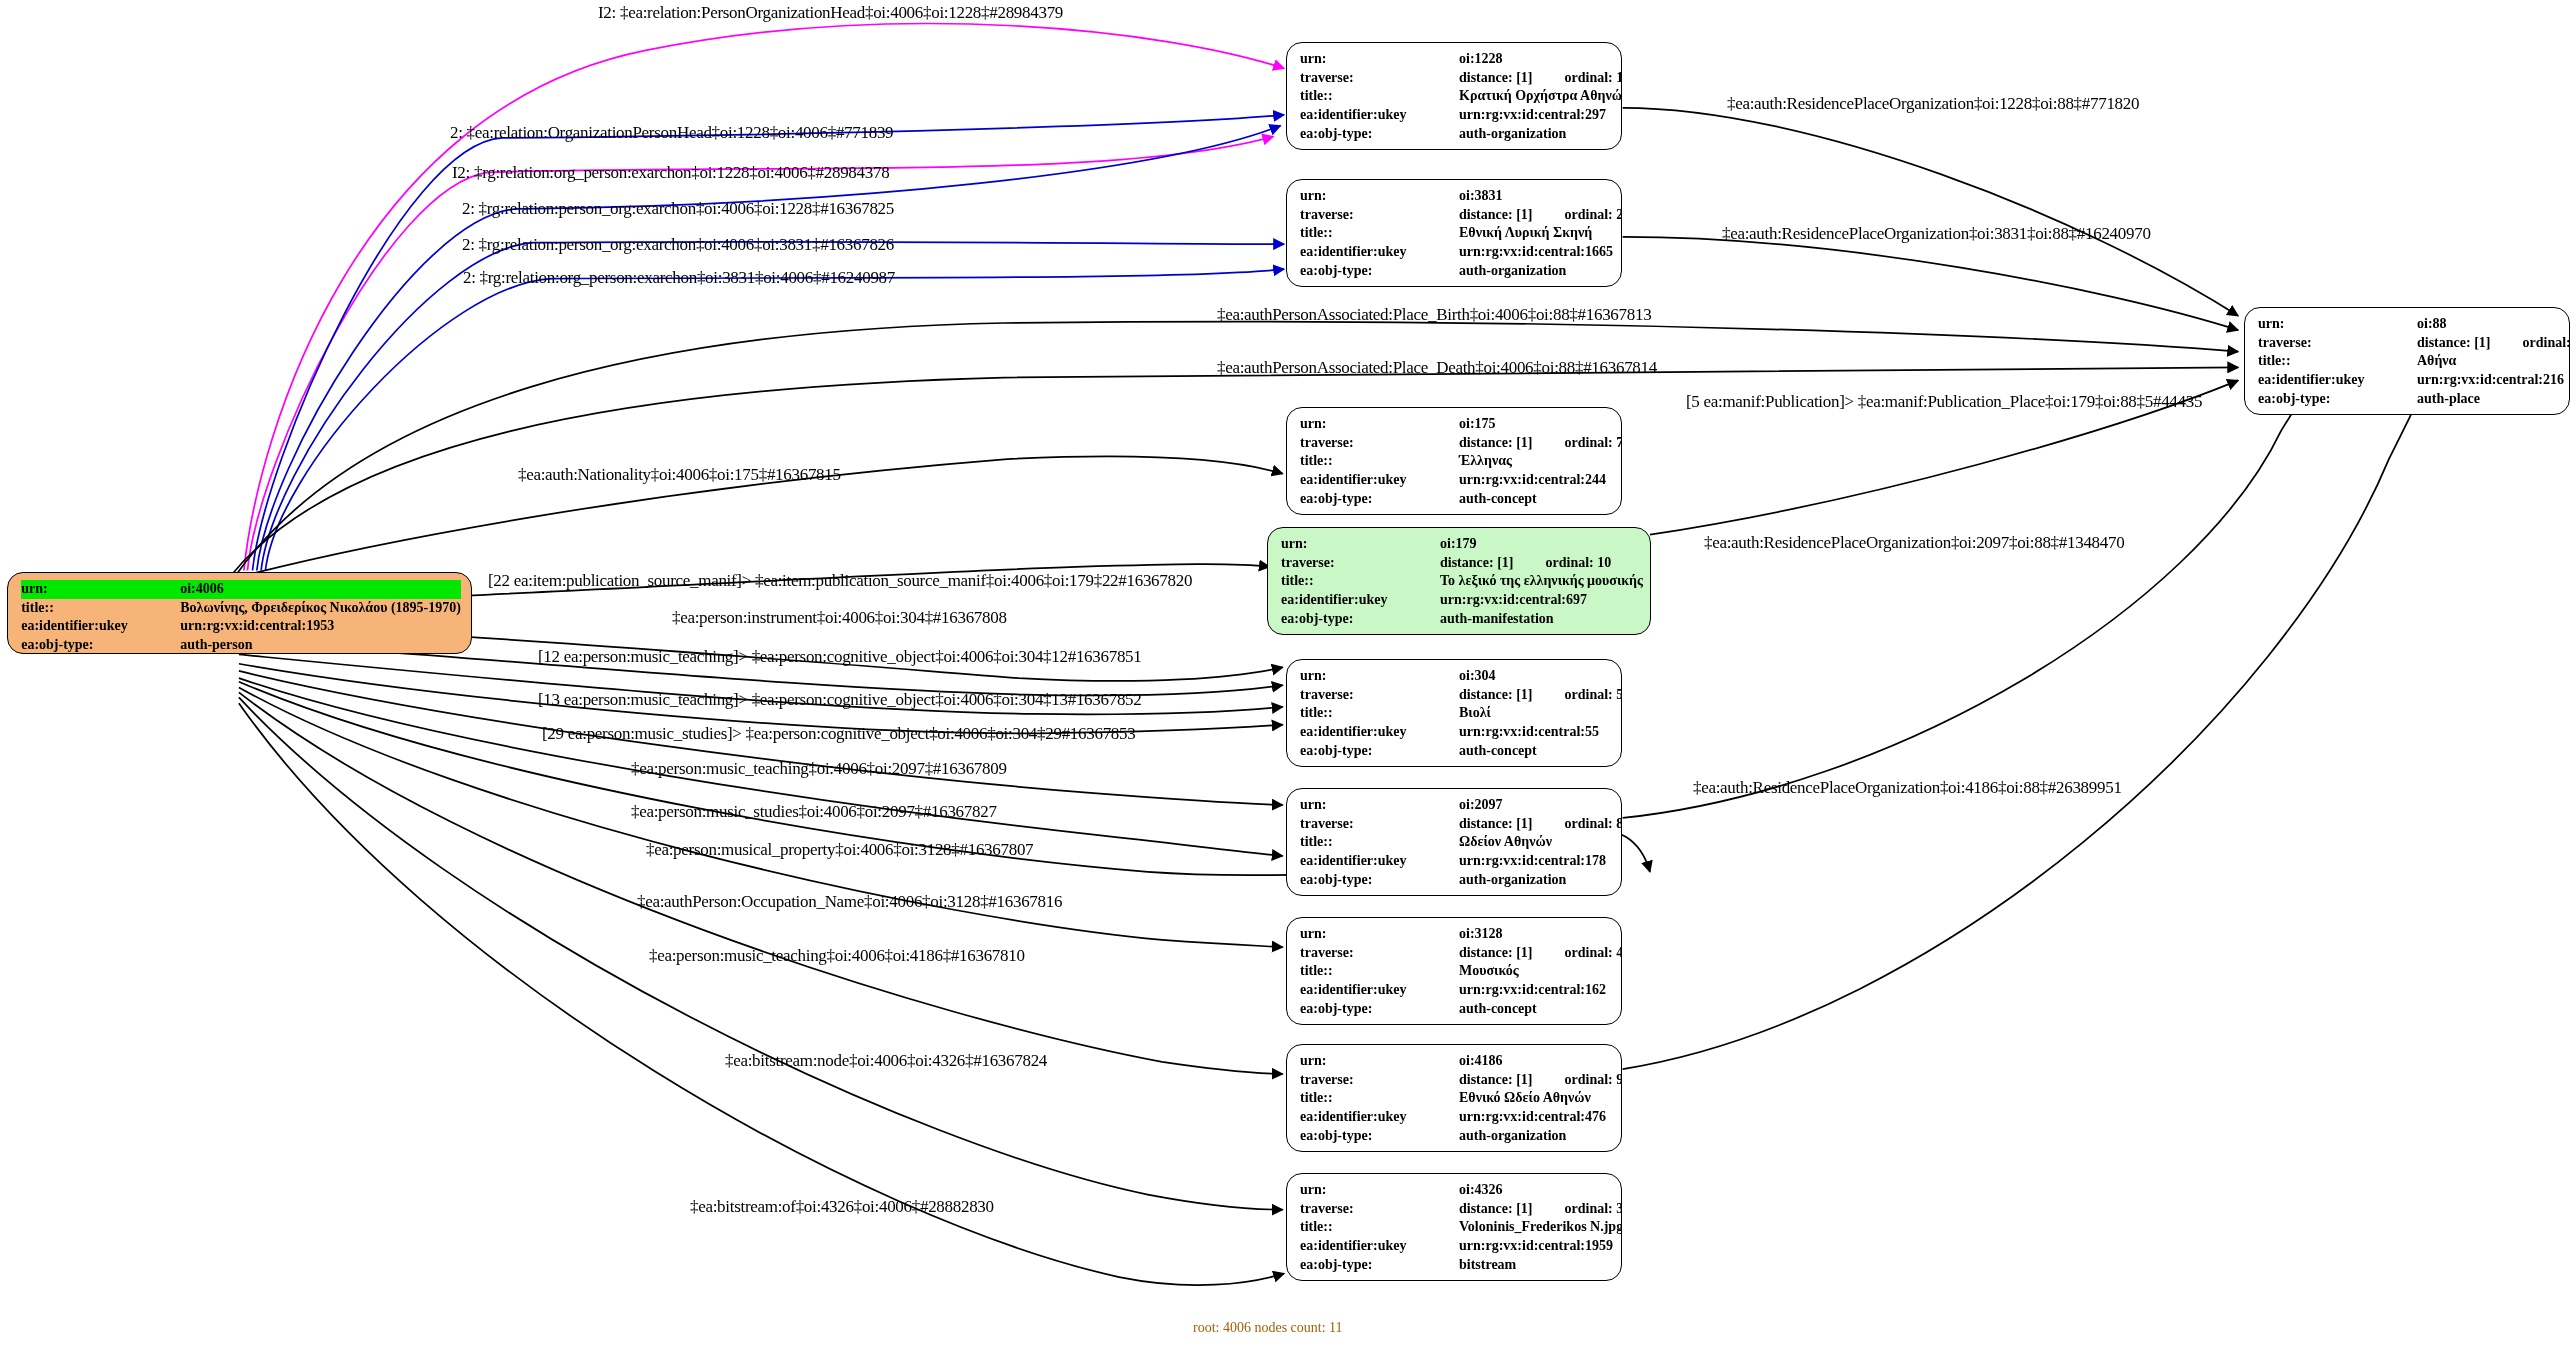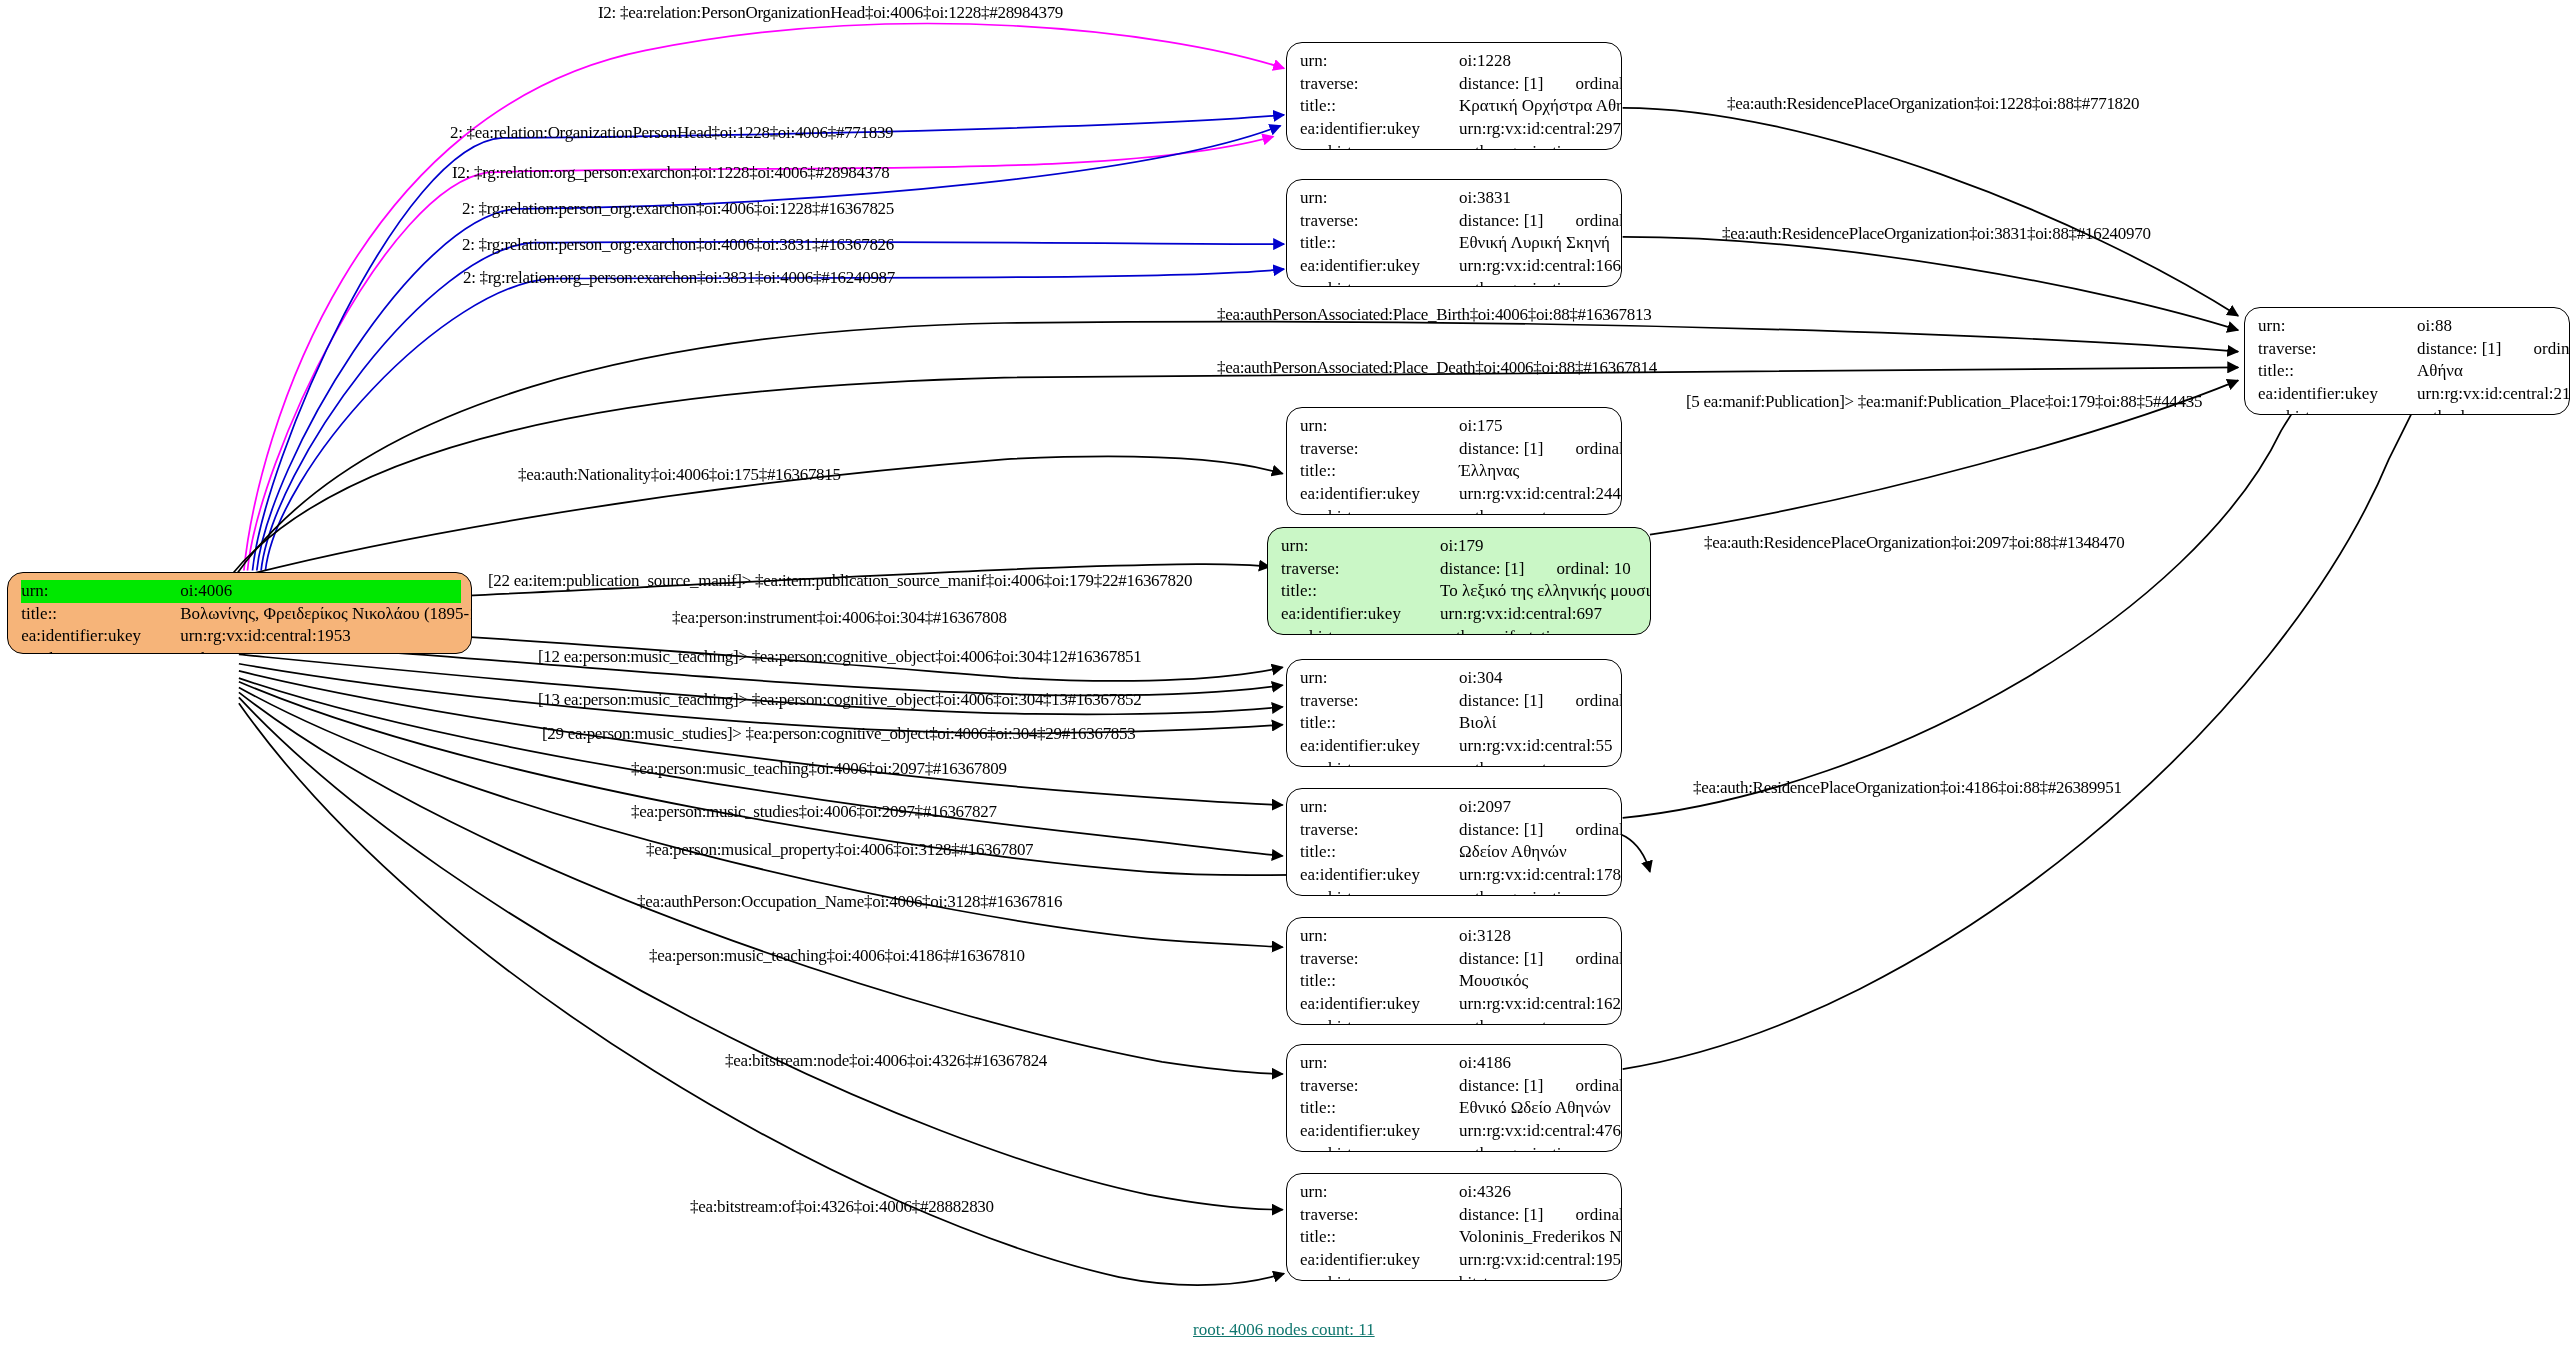--- a/index.html
+++ b/index.html
@@ -32,21 +32,22 @@
     border-radius: 16px;
     background: #ffffff;
     padding: 7.2px 10px 7.2px 13px;
     overflow: hidden;
   }
   .node .row {
     display: flex;
     align-items: baseline;
     white-space: nowrap;
     line-height: 1.33;
-    font-size: 17px;
+    font-size: 14px;
+    font-weight: bold;
   }
   .node .k {
     width: 159px;
     flex: 0 0 159px;
   }
   .node .v {
     flex: 1 1 auto;
   }
   .node .v .sub {
     display: inline-block;
@@ -74,23 +75,22 @@
     position: absolute;
     white-space: nowrap;
     font-size: 17px;
     color: #000000;
     line-height: 1;
   }
   .elabel.tight { letter-spacing: -0.3px; }
   .footer {
     position: absolute;
     white-space: nowrap;
-    font-size: 17px;
-    color: #0f766e;
-    text-decoration: underline;
+    font-size: 14px;
+    color: #a16207;
   }
 </style>
 </head>
 <body>
 
 <div id="canvas">
 
   <svg id="edges" viewBox="0 0 3591 1880" xmlns="http://www.w3.org/2000/svg">
     <defs>
       <marker id="ah-black" viewBox="0 0 10 10" refX="9" refY="5" markerWidth="7" markerHeight="7" orient="auto-start-reverse">

